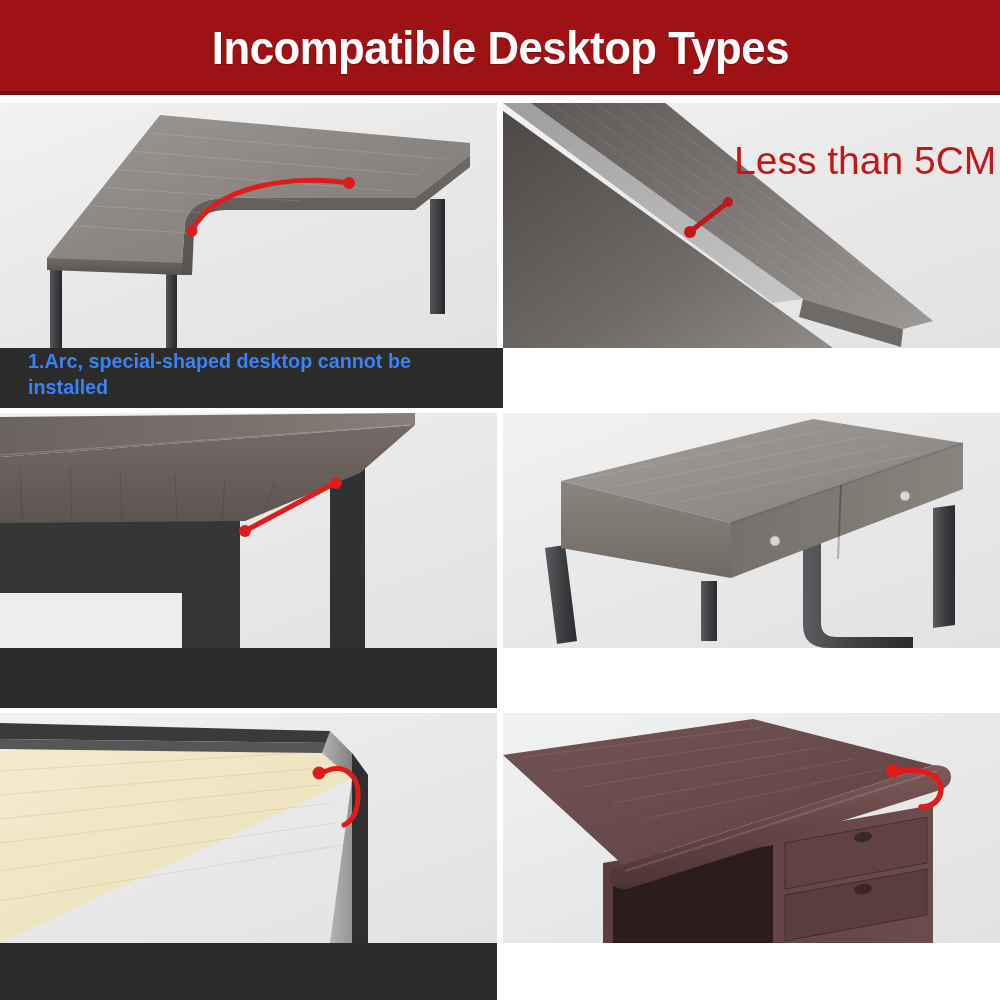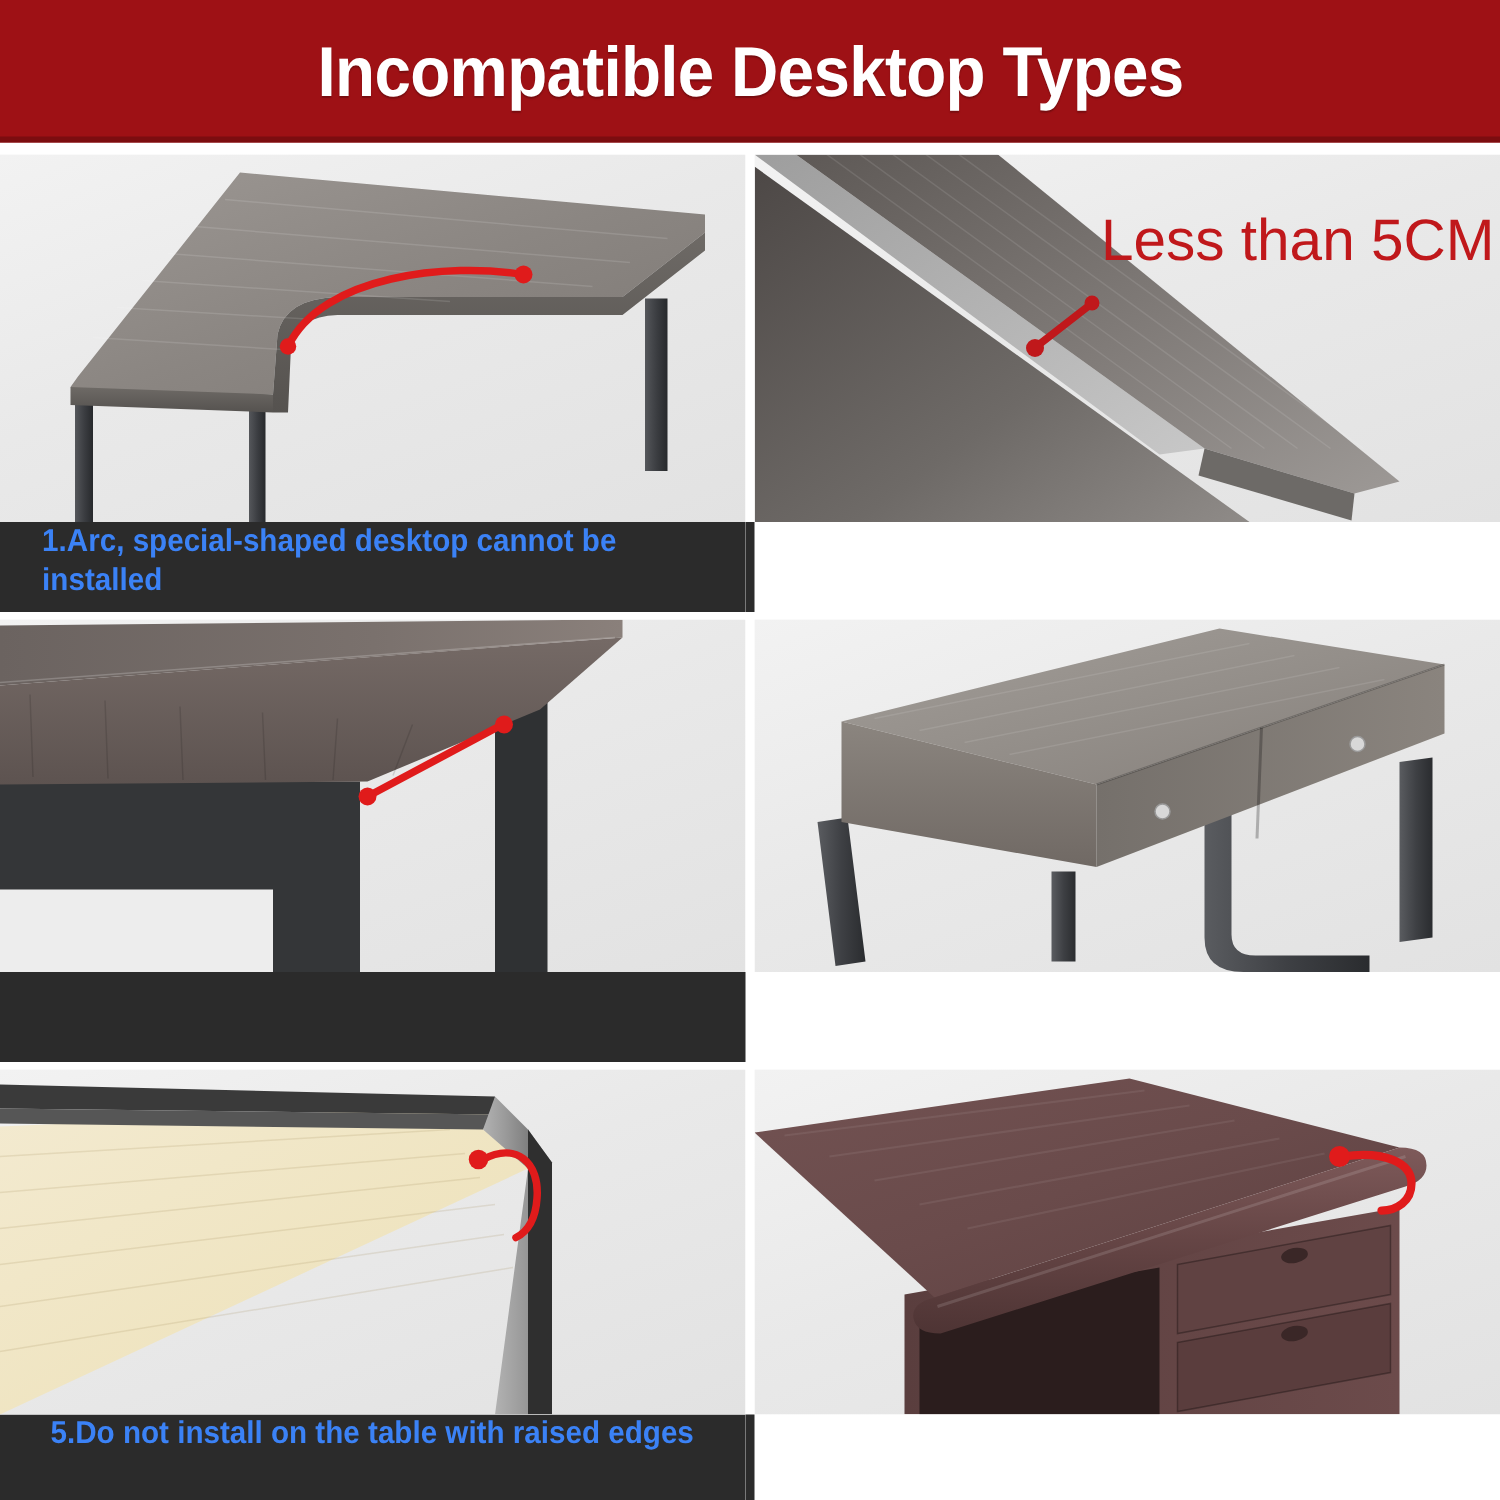--- a/index.html
+++ b/index.html
@@ -367,21 +367,16 @@
               <path d="M142,106 L380,56"></path>
           </g>
         </svg>
         <svg class="ann" viewBox="0 0 497 230" preserveAspectRatio="none">
           <path d="M392,58 C420,54 438,62 438,76 C438,88 428,94 418,94" stroke="#E01B1B" stroke-width="5.5" fill="none" stroke-linecap="round"></path>
           <circle cx="390" cy="58" r="7" fill="#E01B1B"></circle>
         </svg>
       </div>
     </div>
 
-    <div class="cell">
-      <div class="cap center">
-        <span>5.Do not install on the table with raised edges</span>
-      </div>
-    </div>
     <div class="gapcol" style="background:#2b2b2b"></div>
 
   </div>
 </div>
 
 </body></html>

